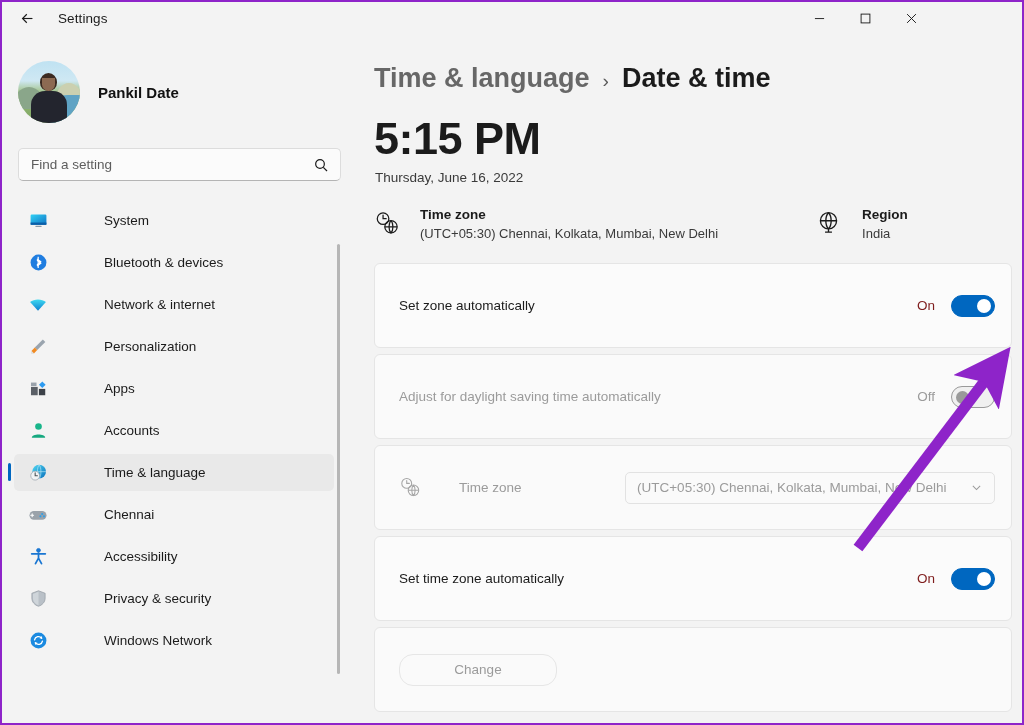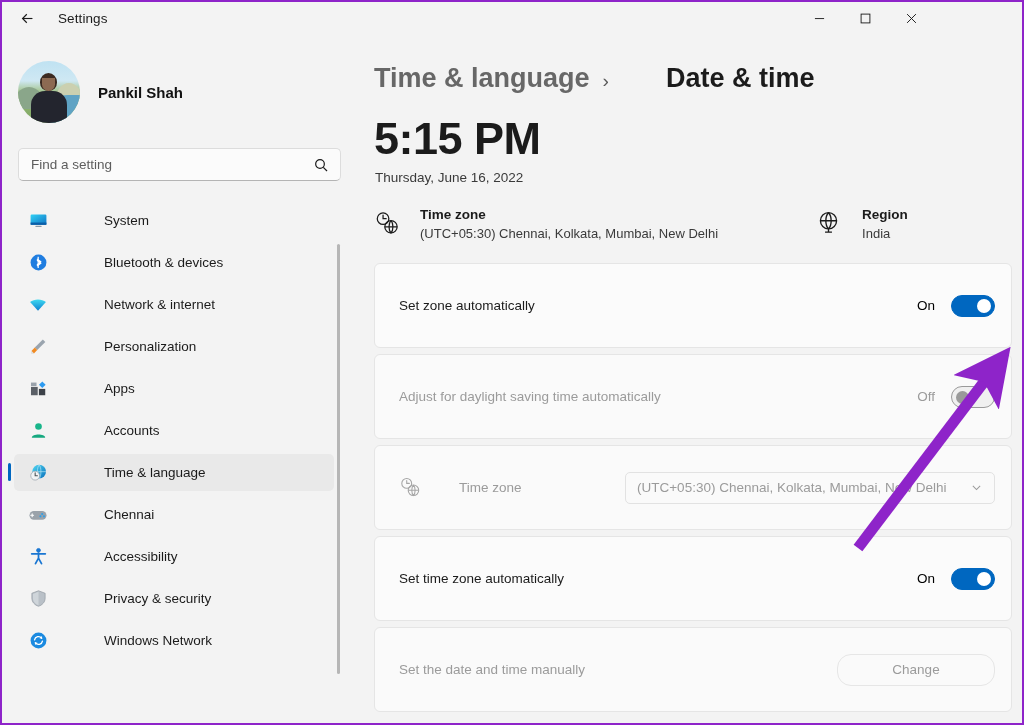--- a/index.html
+++ b/index.html
@@ -220,21 +220,20 @@
   }
   .crumb-sep {
     margin: 0 13px;
     font-size: 19px;
     color: #585858;
   }
   .crumb-current {
     font-size: 27px;
     font-weight: bold;
     color: #1b1b1b;
-    margin-left: 44px;
   }
 
   .bigclock {
     margin: 22px 0 0 32px;
     font-size: 45px;
     font-weight: bold;
     color: #1b1b1b;
     letter-spacing: -.5px;
     line-height: 1;
   }
@@ -289,21 +288,21 @@
   .card-label.indent { flex: none; width: 166px; margin-left: 36px; }
 
   .card-icon {
     width: 24px; height: 24px;
     flex: none;
     color: #a5a5a5;
   }
 
   .state-text {
     font-size: 13.5px;
-    color: #000000;
+    color: #7f1d1d;
     margin-right: 16px;
   }
   .card.disabled .state-text { color: #9b9b9b; }
 
   .toggle {
     width: 44px; height: 22px;
     border-radius: 11px;
     position: relative;
     cursor: pointer;
     flex: none;
@@ -393,21 +392,21 @@
 
     <div class="profile">
       <div class="avatar">
         <div class="hill-r"></div>
         <div class="water"></div>
         <div class="hill-l"></div>
         <div class="head"></div>
         <div class="face"></div>
         <div class="body"></div>
       </div>
-      <div class="profile-name">Pankil Shah</div>
+      <div class="profile-name">Pankil Date</div>
     </div>
 
     <div class="searchbox">
       <input type="text" placeholder="Find a setting" style="">
       <svg class="search-icon" viewBox="0 0 24 24" fill="none" stroke="currentColor" stroke-width="1.8">
         <circle cx="10.5" cy="10.5" r="6.5"></circle>
           <path d="M15.5 15.5 L21 21"></path>
       </svg>
     </div>
 
@@ -641,21 +640,20 @@
 
       <div class="card">
         <div class="card-label">Set time zone automatically</div>
         <div class="state-text">On</div>
         <div class="toggle on">
             <span class="knob"></span>
           </div>
       </div>
 
       <div class="card disabled">
-        <div class="card-label">Set the date and time manually</div>
         <button class="btn-change">Change</button>
       </div>
 
     </div>
   </div>
 
   <svg class="annot" viewBox="0 0 1024 725">
     <defs>
       <marker id="arrowHead" markerWidth="5.2" markerHeight="5.2" refX="2.1" refY="2.6" orient="auto">
         <path d="M0,0 L5.2,2.6 L0,5.2 L1.2,2.6 Z" fill="#8e24c9"></path>

